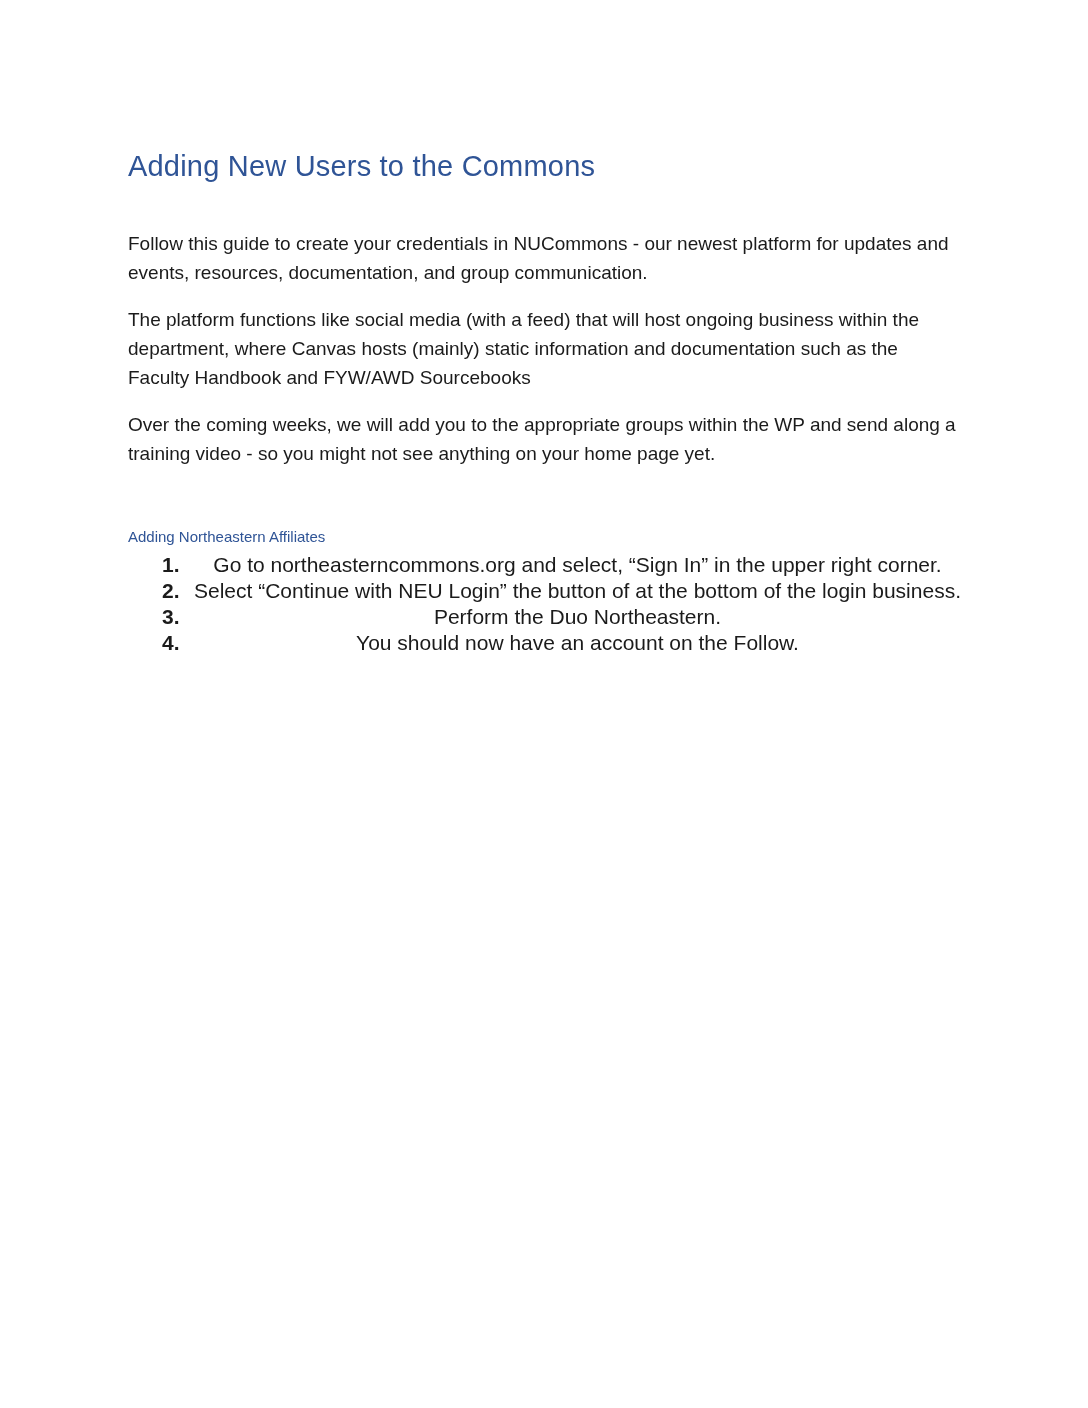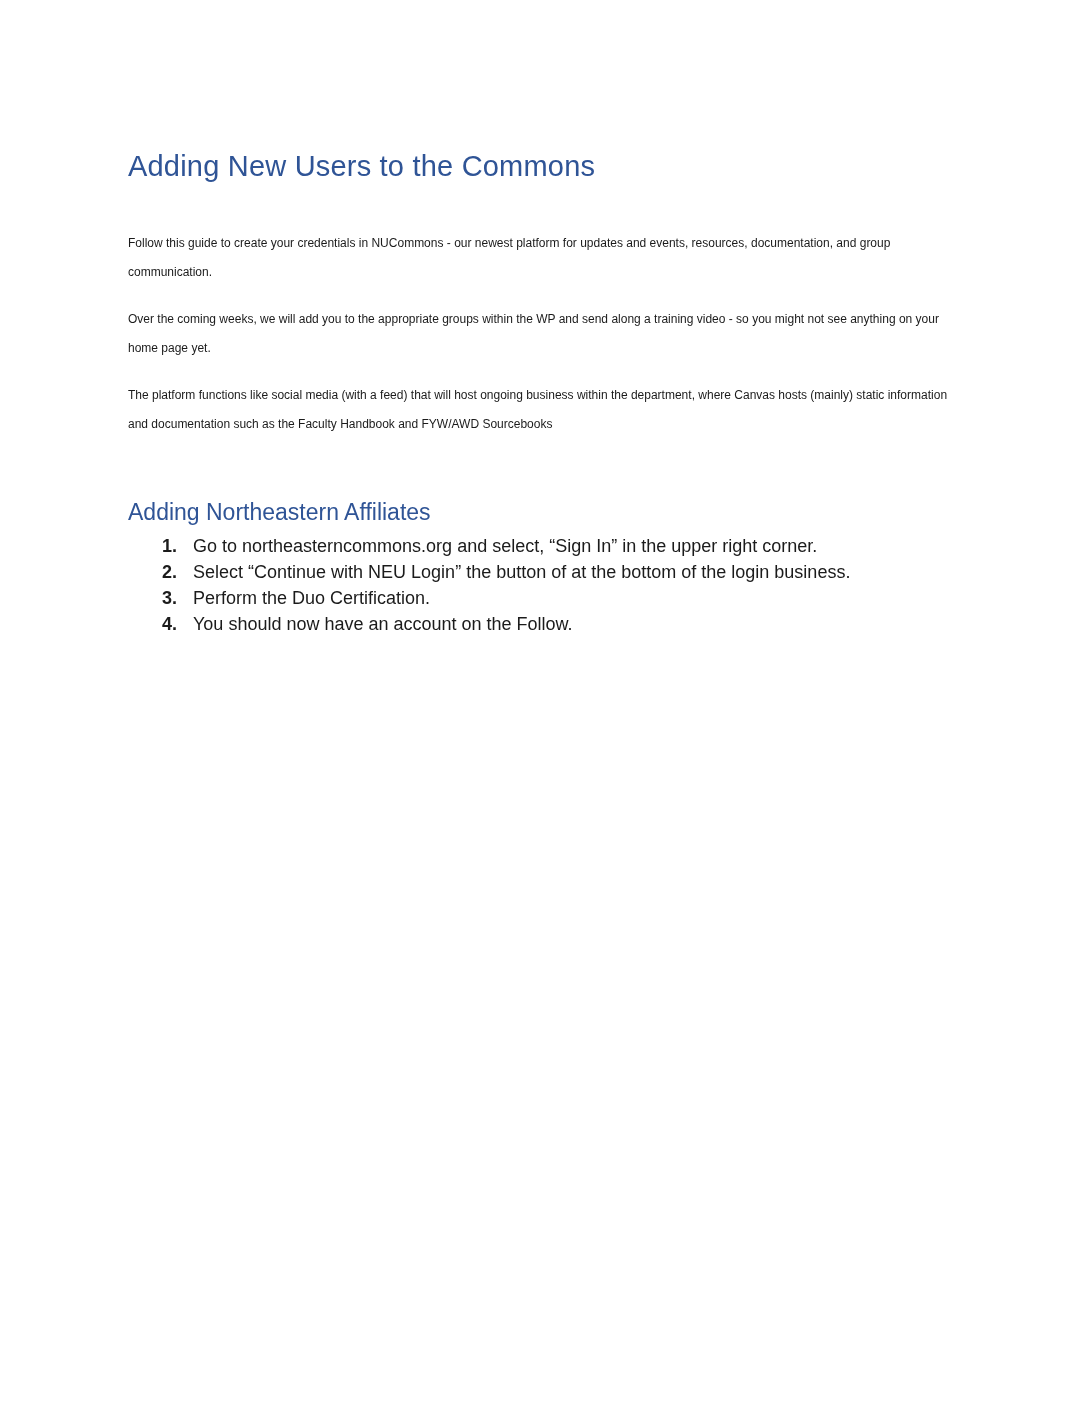--- a/index.html
+++ b/index.html
@@ -23,69 +23,70 @@
   }
   h1.doc-title {
     margin: 0 0 46px 0;
     font-size: 29px;
     font-weight: 400;
     letter-spacing: 0.2px;
     color: var(--heading-color, #2F5496);
   }
   p.body-para {
     margin: 0 0 18px 0;
-    font-size: 12px;
+    font-size: 19px;
     line-height: 29px;
     max-width: 835px;
     color: var(--body-color, #1b1b1b);
   }
   h2.section-heading {
     margin: 60px 0 7px 0;
-    font-size: 23px;
+    font-size: 15px;
     font-weight: 400;
     color: var(--heading-color, #2F5496);
   }
   ol.steps {
     list-style: none;
     counter-reset: step;
     margin: 0;
     padding: 0 0 0 34px;
     max-width: 800px;
   }
   ol.steps li {
     counter-increment: step;
     position: relative;
     padding-left: 31px;
-    font-size: 18px;
+    font-size: 21px;
     line-height: 26px;
     color: var(--body-color, #1b1b1b);
+    text-align: center;
   }
   ol.steps li::before {
     content: counter(step) ".";
     position: absolute;
     left: 0;
     top: 0;
     font-weight: 700;
   }
 </style>
 </head>
 <body>
 
 <div class="page">
 
   <h1 class="doc-title">Adding New Users to the Commons</h1>
 
   <p class="body-para">Follow this guide to create your credentials in NUCommons - our newest platform for updates and events, resources, documentation, and group communication.</p>
 
+  <p class="body-para">The platform functions like social media (with a feed) that will host ongoing business within the department, where Canvas hosts (mainly) static information and documentation such as the Faculty Handbook and FYW/AWD Sourcebooks</p>
+
   <p class="body-para">Over the coming weeks, we will add you to the appropriate groups within the WP and send along a training video - so you might not see anything on your home page yet.</p>
-
-  <p class="body-para">The platform functions like social media (with a feed) that will host ongoing business within the department, where Canvas hosts (mainly) static information and documentation such as the Faculty Handbook and FYW/AWD Sourcebooks</p>
 
   <h2 class="section-heading">Adding Northeastern Affiliates</h2>
 
   <ol class="steps">
     <li>Go to northeasterncommons.org and select, “Sign In” in the upper right corner.</li>
     <li>Select “Continue with NEU Login” the button of at the bottom of the login business.</li>
-    <li>Perform the Duo Certification.</li>
+    <li>Perform the Duo Northeastern.</li>
     <li>You should now have an account on the Follow.</li>
   </ol>
 
 </div>
 
 </body></html>

